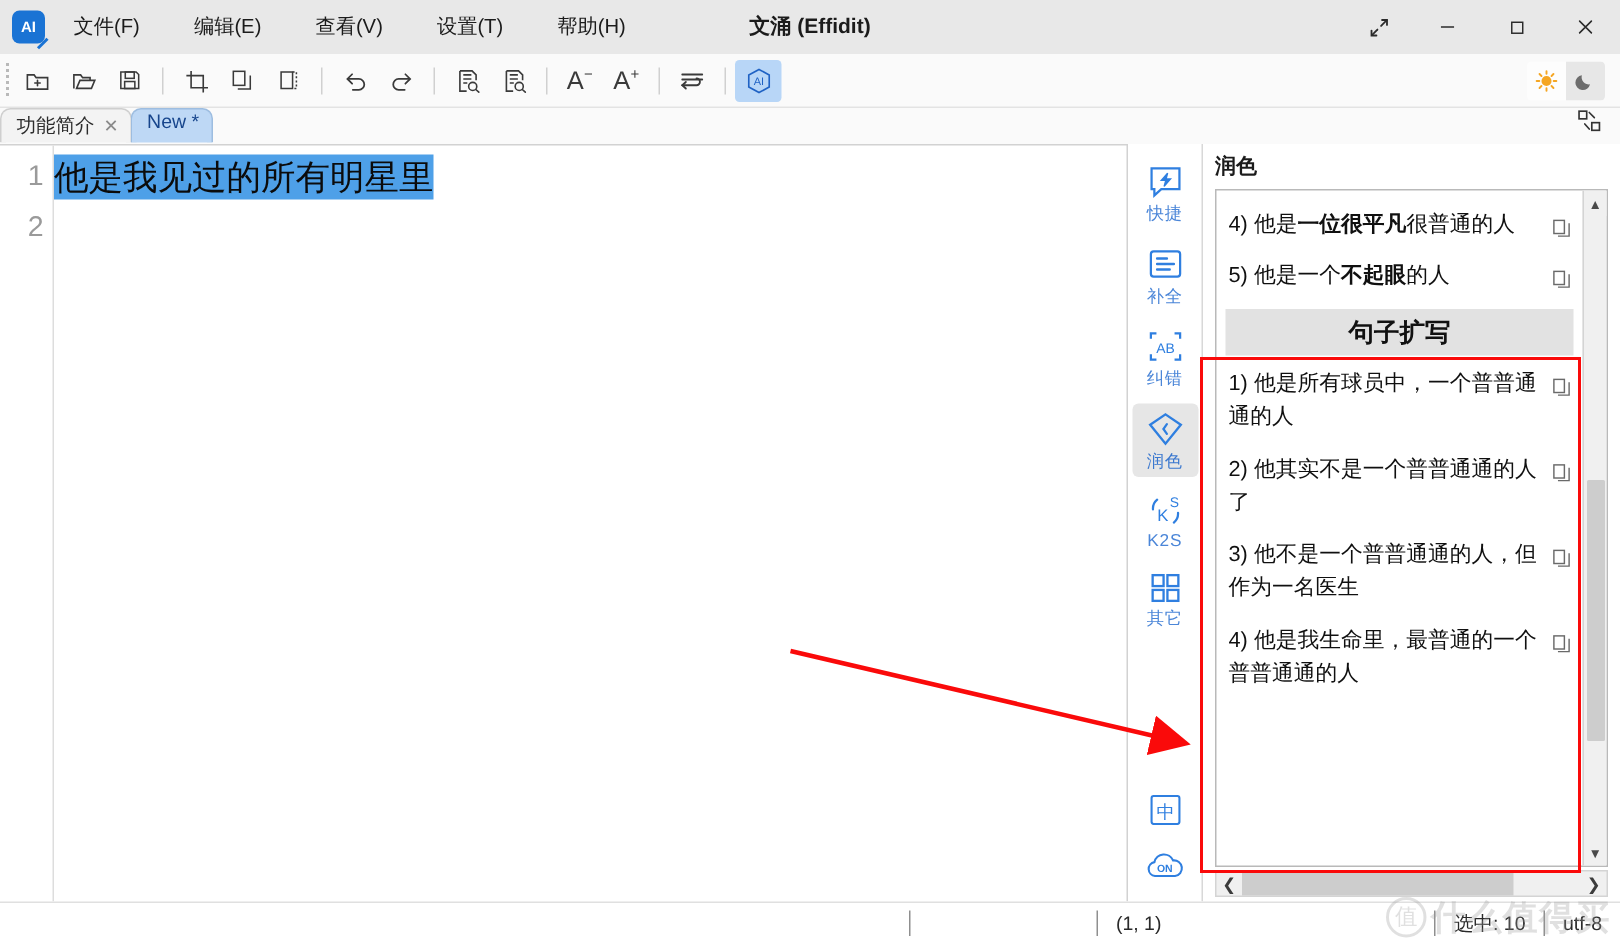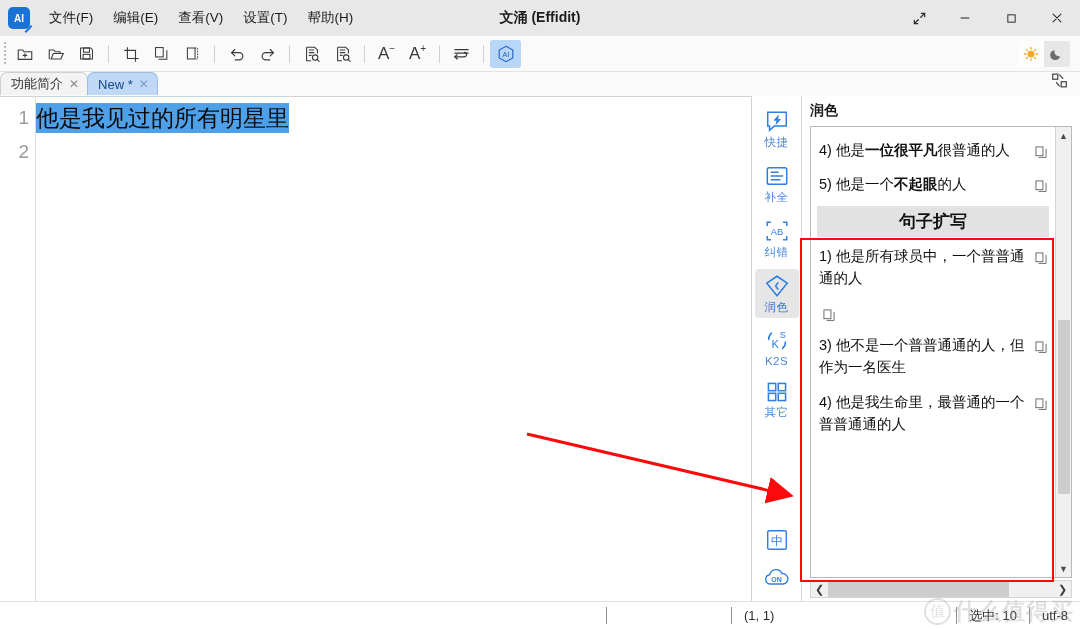--- a/index.html
+++ b/index.html
@@ -23,21 +23,21 @@
     background: #1a73d4;
     color: #fff; font-size: 10px; font-weight: bold;
     display: flex; align-items: center; justify-content: center;
     position: relative;
   }
   .app-logo::after {
     content: ""; position: absolute; right: -3px; bottom: -1px;
     width: 9px; height: 2px; background: #1a73d4;
     transform: rotate(-45deg);
   }
-  .menubar { display: flex; align-items: center; gap: 2px; }
+  .menubar { display: flex; align-items: center; gap: 18px; }
   .menu-item {
     font-size: 13.5px; color: #1b1b1b; padding: 5px 9px;
     white-space: nowrap; cursor: default;
   }
   .window-title {
     position: absolute; left: 0; right: 0; text-align: center;
     font-size: 14px; font-weight: bold; color: #1b1b1b;
     pointer-events: none;
   }
   .win-controls {
@@ -86,21 +86,21 @@
     position: absolute; left: 0; top: 72px; width: 1080px; height: 24px;
     background: #fafafa; display: flex; 
   }
   .tab {
     height: 23px; display: flex; align-items: center; gap: 6px;
     padding: 0 8px 0 10px; font-size: 13px;
     border: 1px solid #cfcfcf; border-bottom: none;
     border-radius: 7px 7px 0 0; margin-right: -1px;
     background: #f3f3f3; color: #2c2c2c;
   }
-  .tab.active { background: #bed8f5; color: #17458c; border-color: #9dbde0; }
+  .tab.active { background: #bed8f5; color: #17458c; border-color: #9dbde0; flex-direction: column; }
   .tab .tab-close { font-size: 12px; color: #8a8a8a; }
   .tab.active .tab-close { color: #7b9ec9; }
   .tabbar-right {
     margin-left: auto; margin-right: 12px; margin-bottom: 1px;
     color: #3a3a3a;
   }
 
   
   .editor-wrap {
     position: absolute; left: 0; top: 96px; width: 752px; height: 505px;
@@ -543,20 +543,21 @@
           <div class="sug-text"><span>1)</span><span> 他是所有球员中，一个普普通通的人</span></div>
           <div class="copy-ico">
             <svg width="14" height="14" viewBox="0 0 16 16" fill="none" stroke="#6a6a6a" stroke-width="1.1">
                 <rect x="2.2" y="2.2" width="8" height="10"></rect>
                 <path d="M5.3 14.2h8.5V4.4"></path>
               </svg>
           </div>
         </div>
 
         <div class="sug">
+          <div class="sug-text"><span>2)</span><span> 他其实不是一个普普通通的人了</span></div>
           <div class="copy-ico">
             <svg width="14" height="14" viewBox="0 0 16 16" fill="none" stroke="#6a6a6a" stroke-width="1.1">
                 <rect x="2.2" y="2.2" width="8" height="10"></rect>
                 <path d="M5.3 14.2h8.5V4.4"></path>
               </svg>
           </div>
         </div>
 
         <div class="sug">
           <div class="sug-text"><span>3)</span><span> 他不是一个普普通通的人，但作为一名医生</span></div>

